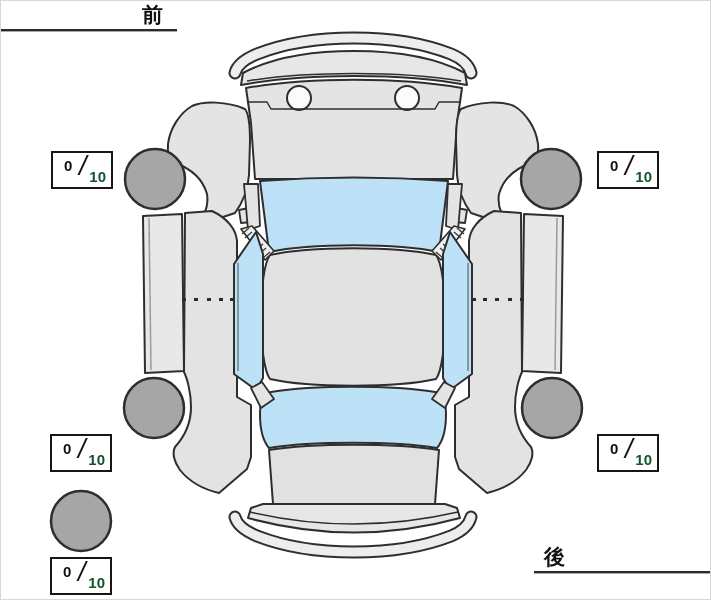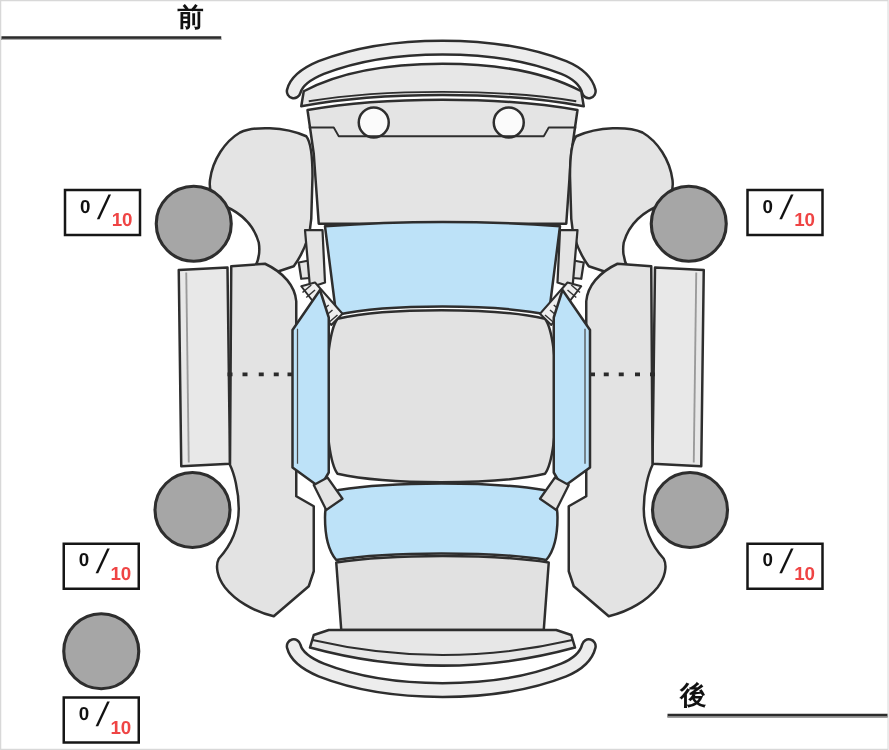--- a/index.html
+++ b/index.html
@@ -19,21 +19,21 @@
     border:2px solid #161616;box-sizing:border-box;
   }
   .rating-box .val{
     position:absolute;left:11px;top:4px;font-size:15px;font-weight:bold;color:#111;
   }
   .rating-box .sep{
     position:absolute;left:26px;top:-2px;font-size:27px;font-weight:normal;color:#111;
     font-style:italic;
   }
   .rating-box .max{
-    position:absolute;right:5px;bottom:2px;font-size:15px;font-weight:bold;color:#ef4444;
+    position:absolute;right:5px;bottom:2px;font-size:15px;font-weight:bold;color:#14532d;
   }
 </style>
 </head>
 <body>
 
 <div id="stage">
 
   <svg id="car-svg" width="711" height="600" viewBox="0 0 711 600">
     <defs>
 

